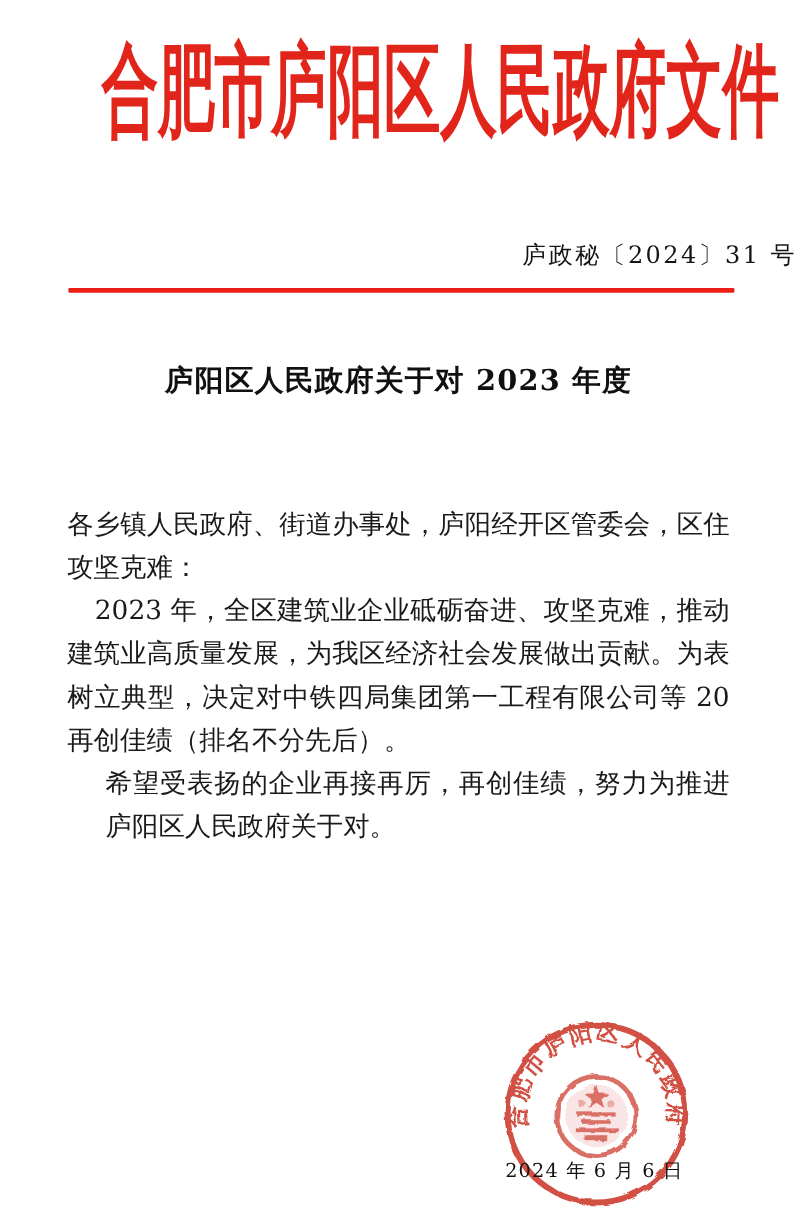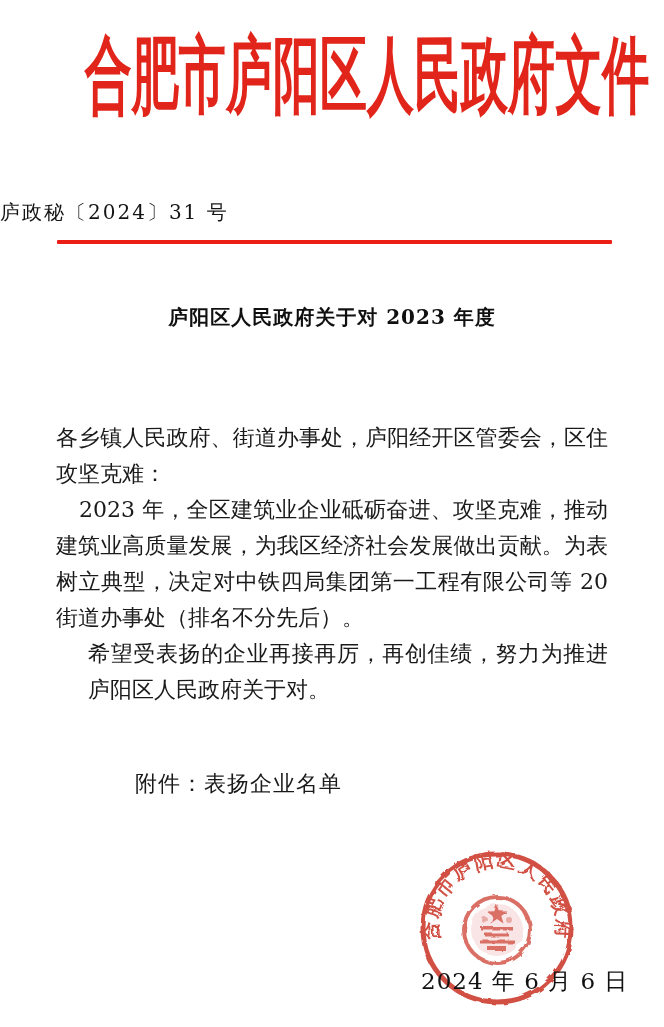--- a/index.html
+++ b/index.html
@@ -16,31 +16,31 @@
     display:flex; justify-content:center; align-items:center;margin-left:35px;
   }
   .hdr .hdr-text {
     font-size:84px; font-weight:700; color:#e2251b; white-space:nowrap;
     transform:scaleX(0.56); transform-origin:50% 50%; line-height:1;
     letter-spacing:0px;
   }
   
   .docnum {
     position:absolute; top:199px; left:0; width:664px;
-    text-align:left; font-size:20px; letter-spacing:2px; color:#141414;
+    text-align:right; font-size:20px; letter-spacing:2px; color:#141414;
   }
   
   .rule {
     position:absolute; left:57px; top:240px; width:555px; height:4px;
     background:#ec1f16; border-radius:1px;
   }
   
   .title {
     position:absolute; top:299px; left:0; width:664px; text-align:center;
-    font-weight:700; font-size:20px; line-height:36px; color:#101010;
+    font-weight:700; font-size:24px; line-height:36px; color:#101010;
     letter-spacing:1px;
   }
   
   .body {
     position:absolute; left:56px; top:420px; width:552px;
     font-size:22px; color:#1a1a1a;
   }
   .bl { line-height:36px; height:36px; overflow:hidden; }
   .bl.j { text-align:justify; text-align-last:justify; }
   .bl.ind1 { text-indent:23px; }
@@ -50,21 +50,21 @@
     position:absolute; left:135px; top:769px; font-size:22px;
     letter-spacing:1px; color:#1a1a1a;
   }
   
   .seal {
     position:absolute; left:415px; top:845px; width:164px; height:166px;
     z-index:1;
   }
   
   .date {
-    position:absolute; left:421px; top:966px; font-size:23px;
+    position:absolute; left:421px; top:966px; font-size:16px;
     letter-spacing:1px; color:#111; z-index:2; white-space:nowrap;
   }
 </style>
 </head>
 <body>
 
 <div id="page">
 
   <div class="hdr">
     <span class="hdr-text">合肥市庐阳区人民政府文件</span>
@@ -77,26 +77,25 @@
   <div class="title">
     <div>庐阳区人民政府关于对 2023 年度</div>
   </div>
 
   <div class="body">
     <div class="bl j">各乡镇人民政府、街道办事处，庐阳经开区管委会，区住建局，</div>
     <div class="bl">攻坚克难：</div>
     <div class="bl j ind1">2023 年，全区建筑业企业砥砺奋进、攻坚克难，推动了我区</div>
     <div class="bl j">建筑业高质量发展，为我区经济社会发展做出贡献。为表扬先进，</div>
     <div class="bl j">树立典型，决定对中铁四局集团第一工程有限公司等 20 家企业给</div>
-    <div class="bl">街道办事处（排名不分先后）。</div>
+    <div class="bl">再创佳绩（排名不分先后）。</div>
     <div class="bl j ind2">希望受表扬的企业再接再厉，再创佳绩，努力为推进我区建</div>
     <div class="bl ind2">庐阳区人民政府关于对。</div>
   </div>
 
-  <div class="attach">附件：表扬企业名单</div>
 
   <svg class="seal" viewBox="0 0 164 164">
     <defs>
       <path id="sealArc" d="M 24 96 A 60 60 0 1 1 140 96" fill="none"></path>
       <filter id="stampRough" x="-10%" y="-10%" width="120%" height="120%">
         <feTurbulence type="fractalNoise" baseFrequency="0.09" numOctaves="3" seed="7" result="t"></feTurbulence>
         <feDisplacementMap in="SourceGraphic" in2="t" scale="4"></feDisplacementMap>
       </filter>
     </defs>
     <g filter="url(#stampRough)" opacity="0.88">

